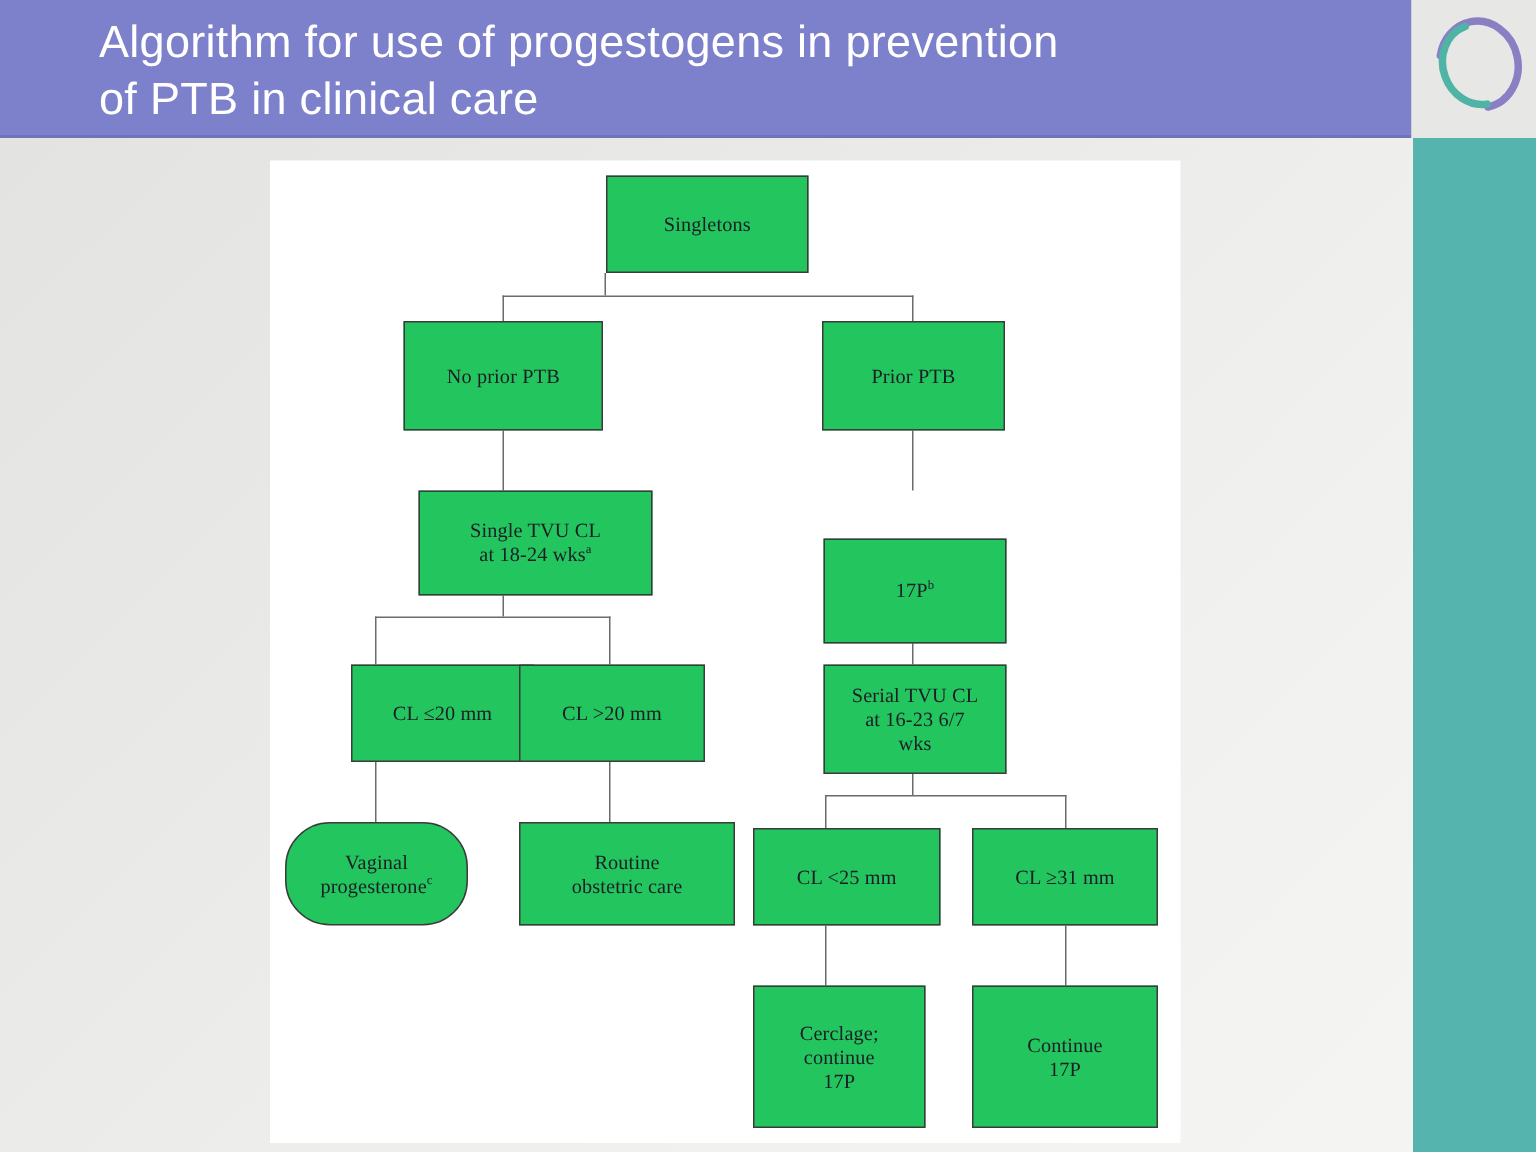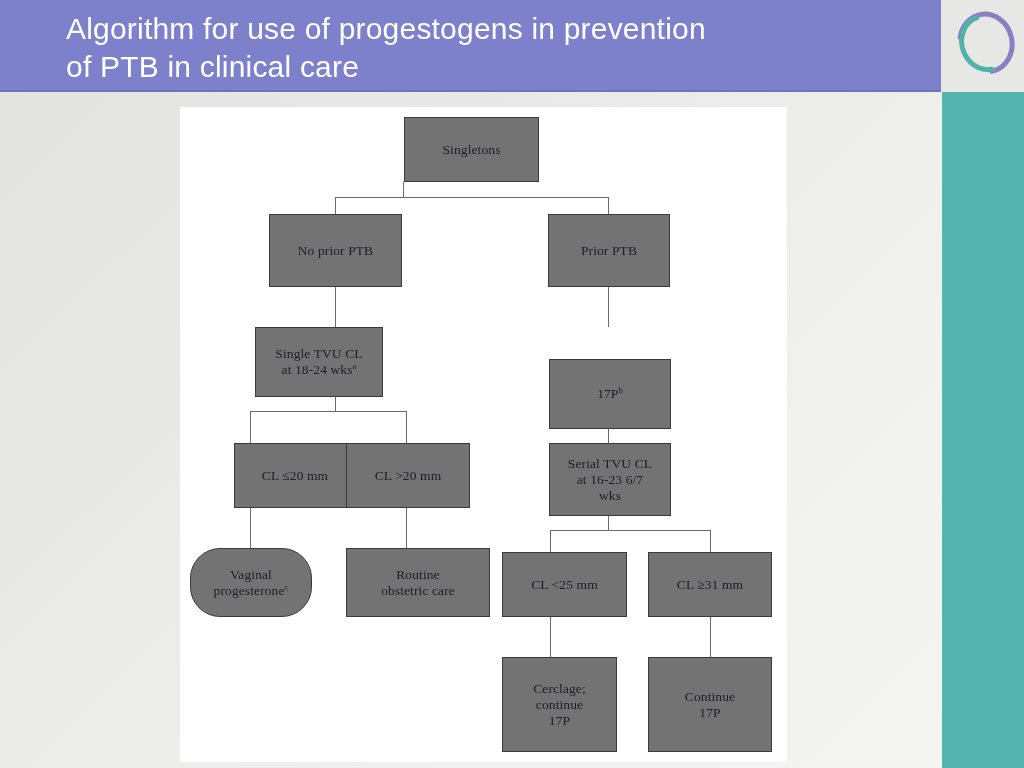--- a/index.html
+++ b/index.html
@@ -85,21 +85,21 @@
     width: 607px;
     height: 655px;
     background: #ffffff;
   }
 
   
   .node {
     position: absolute;
     box-sizing: border-box;
     border: 1.4px solid #3b3b3b;
-    background: #737373;
+    background: #22c55e;
     display: flex;
     align-items: center;
     justify-content: center;
     text-align: center;
     font-family: "Liberation Serif", serif;
     font-size: 13.5px;
     line-height: 16px;
     color: #1d1d26;
     white-space: pre-line;
     letter-spacing: 0.1px;
@@ -177,21 +177,21 @@
     </div>
 
     <div class="node" style="left:368px; top:107px; width:122px; height:73px;">
       <span>Prior PTB</span>
     </div>
 
     <div class="node" style="left:89px;  top:107px; width:133px; height:73px;">
       <span>No prior PTB</span>
     </div>
 
-    <div class="node" style="left:75px;  top:220px; width:128px; height:70px;">
+    <div class="node" style="left:99px;  top:220px; width:156px; height:70px;">
       <span><span>Single TVU CL
 at 18-24 wks</span><sup>a</sup></span>
     </div>
 
     <div class="node" style="left:369px; top:220px; width:122px; height:70px;margin-top:32px;">
       <span><span>17P</span><sup>b</sup></span>
     </div>
 
     <div class="node" style="left:10px;  top:336px; width:122px; height:65px;margin-left:44px;">
       <span>CL ≤20 mm</span>

